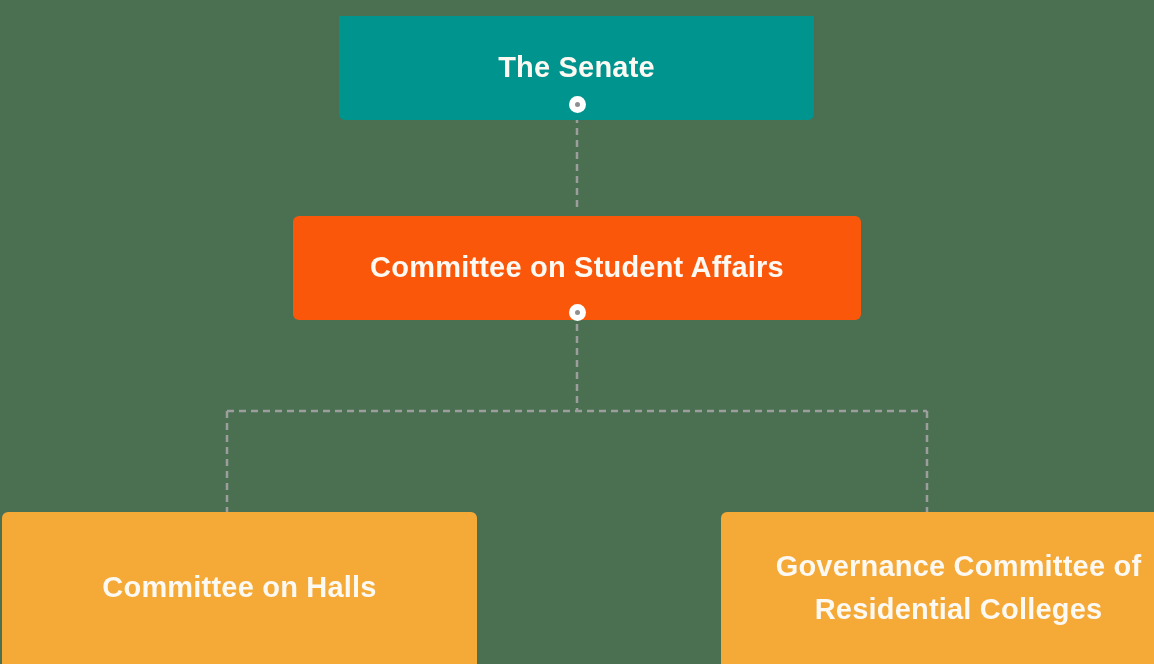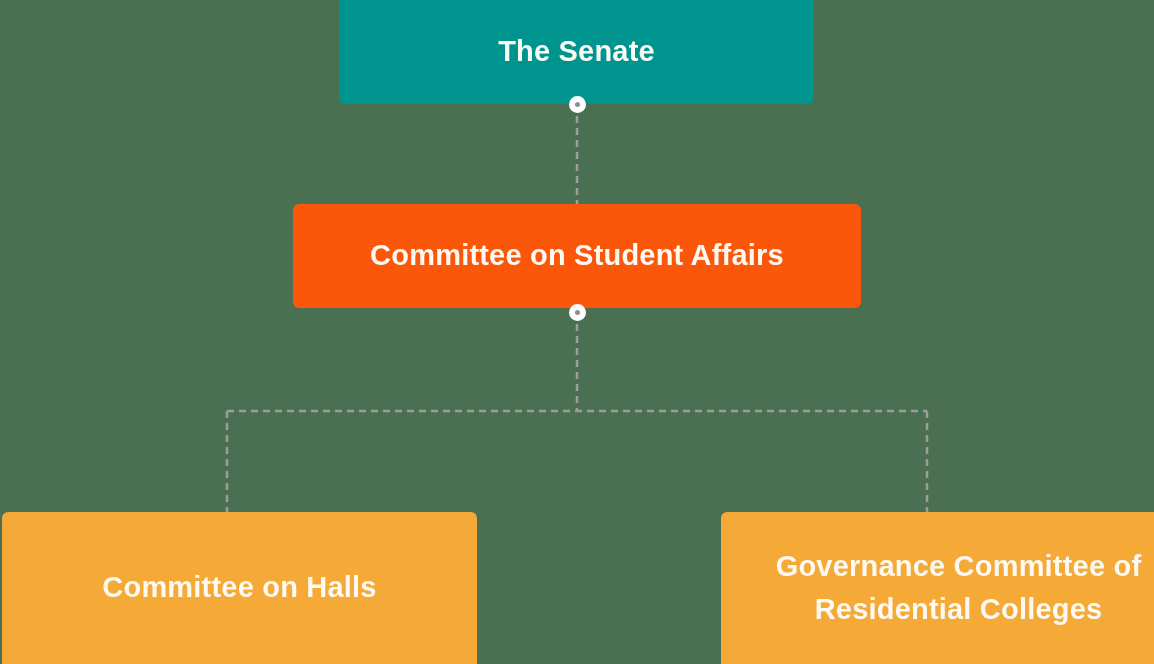--- a/index.html
+++ b/index.html
@@ -23,22 +23,22 @@
   .node{
     position:absolute;
     display:flex;align-items:center;justify-content:center;
     color:var(--text-color,#FCF8F2);
     font-size:29px;font-weight:600;
     text-align:center;
     line-height:1.5;
     letter-spacing:.2px;
     cursor:pointer;
   }
-  .node-senate{left:339px;top:0;width:475px;height:104px;border-radius:0 0 6px 6px;}
-  .node-student-affairs{left:293px;top:204px;width:568px;height:104px;border-radius:6px;}
+  .node-senate{left:339px;top:16px;width:475px;height:104px;border-radius:0 0 6px 6px;}
+  .node-student-affairs{left:293px;top:216px;width:568px;height:104px;border-radius:6px;}
   .node-halls{left:2px;top:512px;width:475px;height:152px;border-radius:6px 6px 0 0;}
   .node-governance{left:677px;top:512px;width:475px;height:152px;border-radius:6px 6px 0 0;}
   .node-label{display:block;max-width:440px;}
   .handle{
     position:absolute;
     width:17px;height:17px;
     margin-left:-8.5px;margin-top:-8.5px;
     background:var(--handle-fill,#FFFFFF);
     border-radius:50%;
     cursor:grab;

